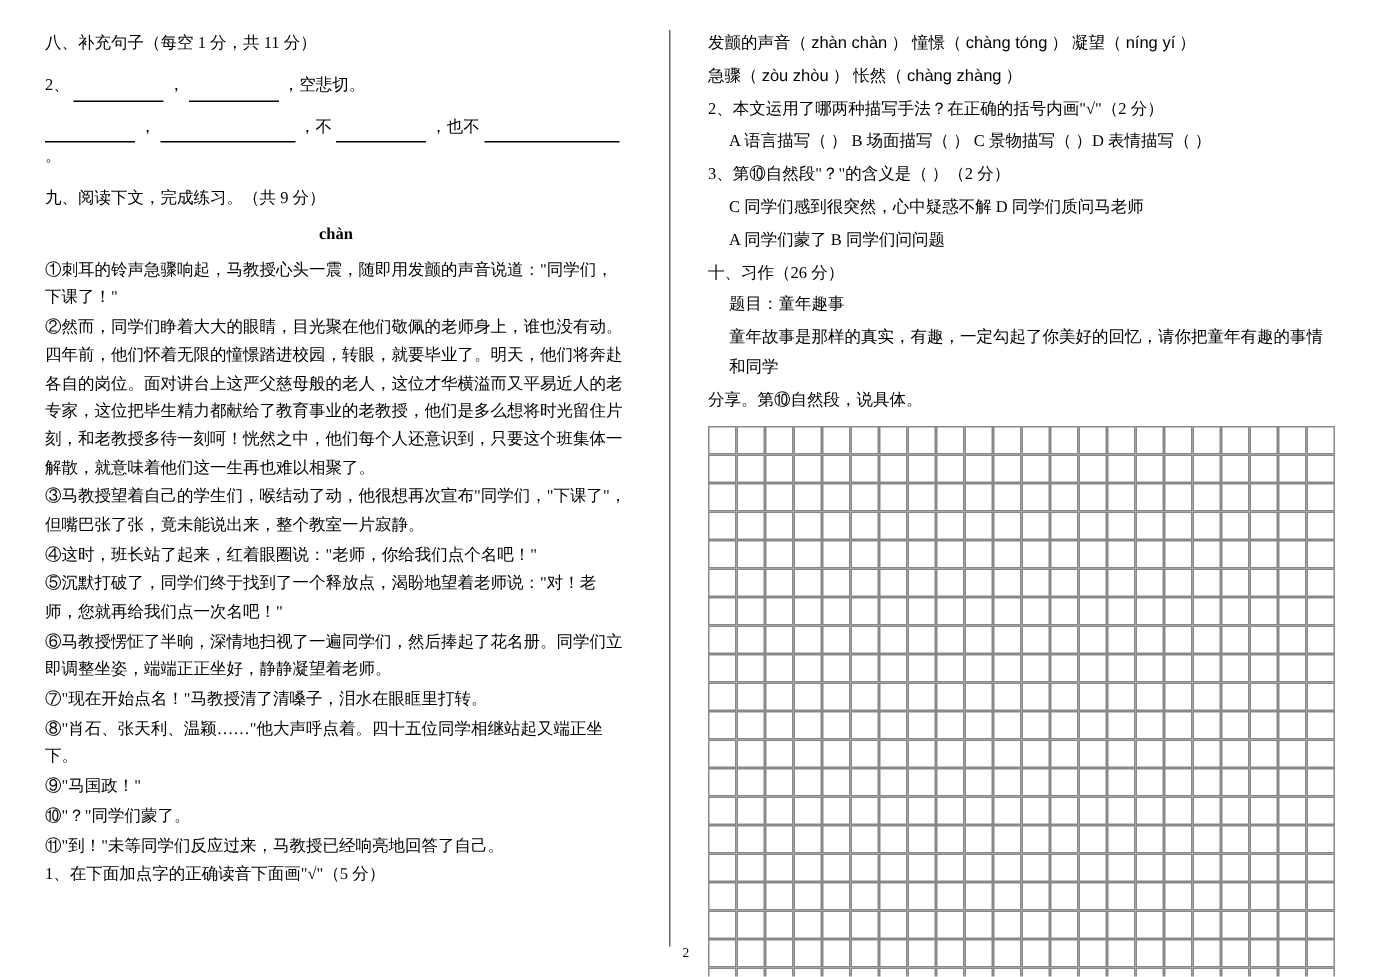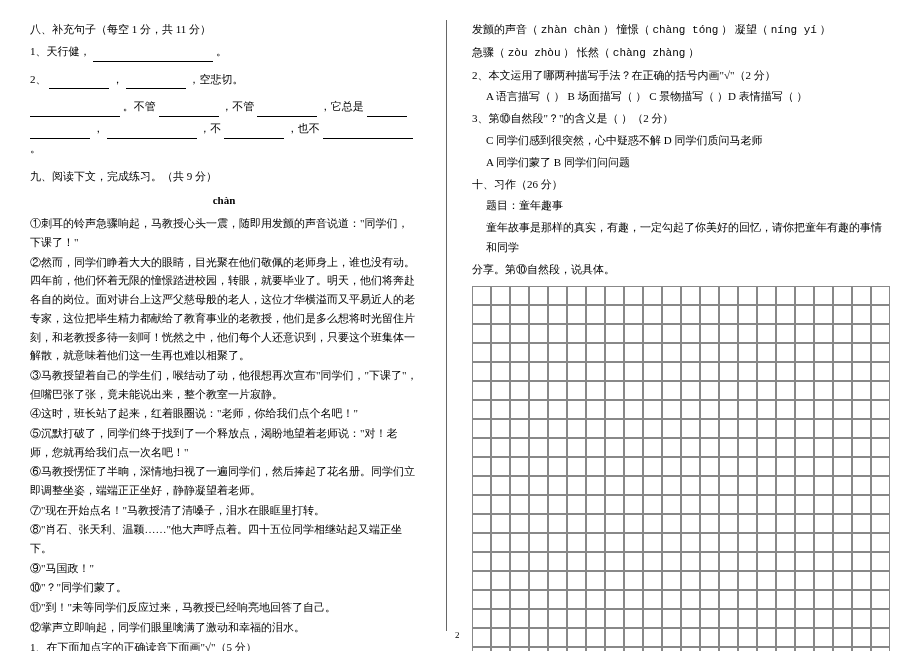--- a/index.html
+++ b/index.html
@@ -57,21 +57,21 @@
       text-align: center;
       font-weight: bold;
       margin: 4px 0;
     }
     .passage p {
       text-indent: 0;
       margin-bottom: 1px;
       line-height: 1.7;
     }
     .pinyin {
-      font-family: Liberation Mono, monospace;
+      font-family: Liberation Sans, sans-serif;
     }
     .grid {
       margin-top: 6px;
     }
     .grid-row {
       display: flex;
       height: 19px;
     }
     .grid-cell {
       width: 19px;
@@ -89,43 +89,29 @@
       left: -12px;
       bottom: -12px;
       font-size: 9px;
     }
   </style>
 </head>
 <body>
 
 <div class="column col-left">
   <div class="section-title">八、补充句子（每空 1 分，共 11 分）</div>
-  <div class="line">
-    <span>1、天行健，</span>
-    <span class="blank blank-xlong"></span>
-    <span>。</span>
-  </div>
   <div class="spacer"></div>
   <div class="line">
     <span>2、</span>
     <span class="blank"></span>
     <span>，</span>
     <span class="blank"></span>
     <span>，空悲切。</span>
   </div>
   <div class="spacer"></div>
-  <div class="line">
-    <span class="blank blank-long"></span>
-    <span>。不管</span>
-    <span class="blank"></span>
-    <span>，不管</span>
-    <span class="blank"></span>
-    <span>，它总是</span>
-    <span class="blank blank-short"></span>
-  </div>
   <div class="line">
     <span class="blank"></span>
     <span>，</span>
     <span class="blank blank-long"></span>
     <span>，不</span>
     <span class="blank"></span>
     <span>，也不</span>
     <span class="blank blank-long"></span>
     <span>。</span>
   </div>
@@ -137,21 +123,20 @@
     <p>②然而，同学们睁着大大的眼睛，目光聚在他们敬佩的老师身上，谁也没有动。四年前，他们怀着无限的憧憬踏进校园，转眼，就要毕业了。明天，他们将奔赴各自的岗位。面对讲台上这严父慈母般的老人，这位才华横溢而又平易近人的老专家，这位把毕生精力都献给了教育事业的老教授，他们是多么想将时光留住片刻，和老教授多待一刻呵！恍然之中，他们每个人还意识到，只要这个班集体一解散，就意味着他们这一生再也难以相聚了。</p>
     <p>③马教授望着自己的学生们，喉结动了动，他很想再次宣布"同学们，"下课了"，但嘴巴张了张，竟未能说出来，整个教室一片寂静。</p>
     <p>④这时，班长站了起来，红着眼圈说："老师，你给我们点个名吧！"</p>
     <p>⑤沉默打破了，同学们终于找到了一个释放点，渴盼地望着老师说："对！老师，您就再给我们点一次名吧！"</p>
     <p>⑥马教授愣怔了半晌，深情地扫视了一遍同学们，然后捧起了花名册。同学们立即调整坐姿，端端正正坐好，静静凝望着老师。</p>
     <p>⑦"现在开始点名！"马教授清了清嗓子，泪水在眼眶里打转。</p>
     <p>⑧"肖石、张天利、温颖……"他大声呼点着。四十五位同学相继站起又端正坐下。</p>
     <p>⑨"马国政！"</p>
     <p>⑩"？"同学们蒙了。</p>
     <p>⑪"到！"未等同学们反应过来，马教授已经响亮地回答了自己。</p>
-    <p>⑫掌声立即响起，同学们眼里噙满了激动和幸福的泪水。</p>
   </div>
   <div class="line">1、在下面加点字的正确读音下面画"√"（5 分）</div>
 </div>
 
 <div class="column col-right">
   <div class="line">
     <span>发颤的声音（</span>
     <span class="pinyin">zhàn  chàn</span>
     <span>）  憧憬（</span>
     <span class="pinyin">chàng  tóng</span>

